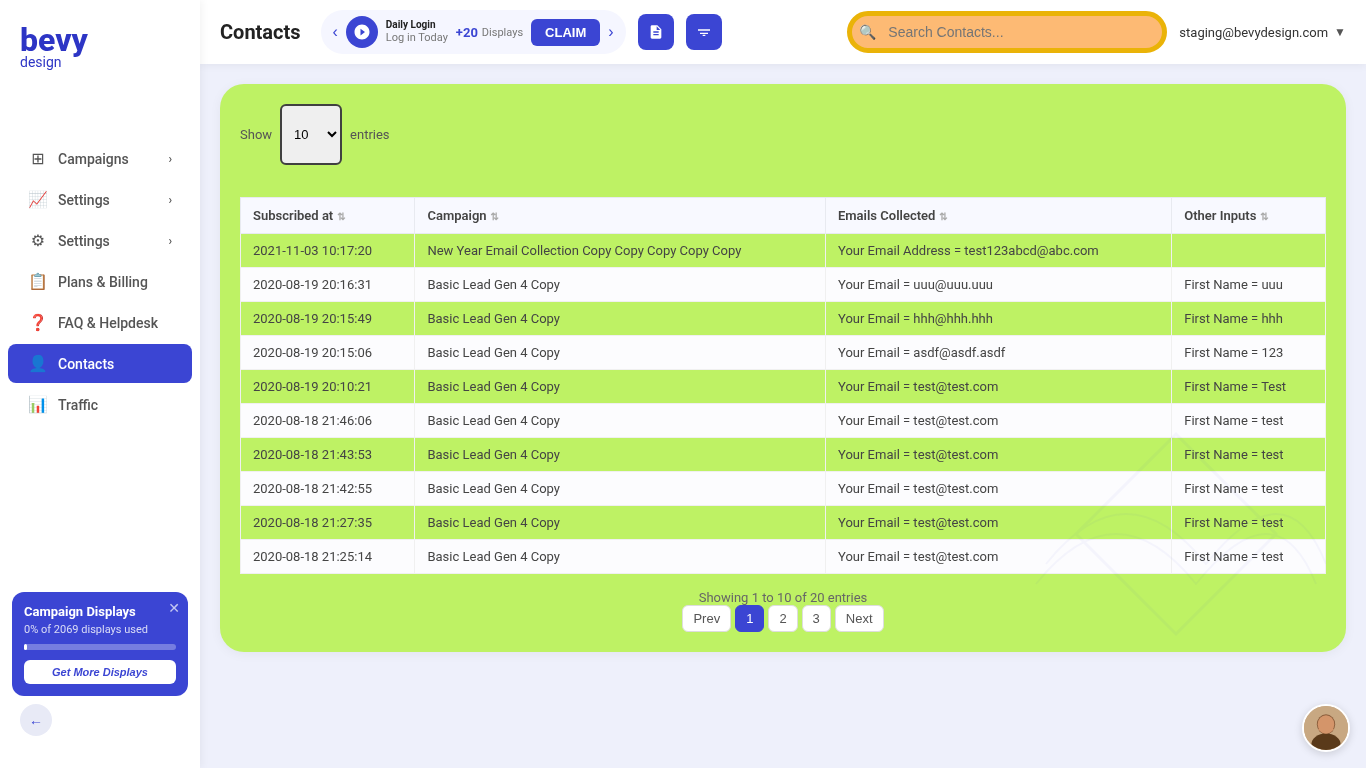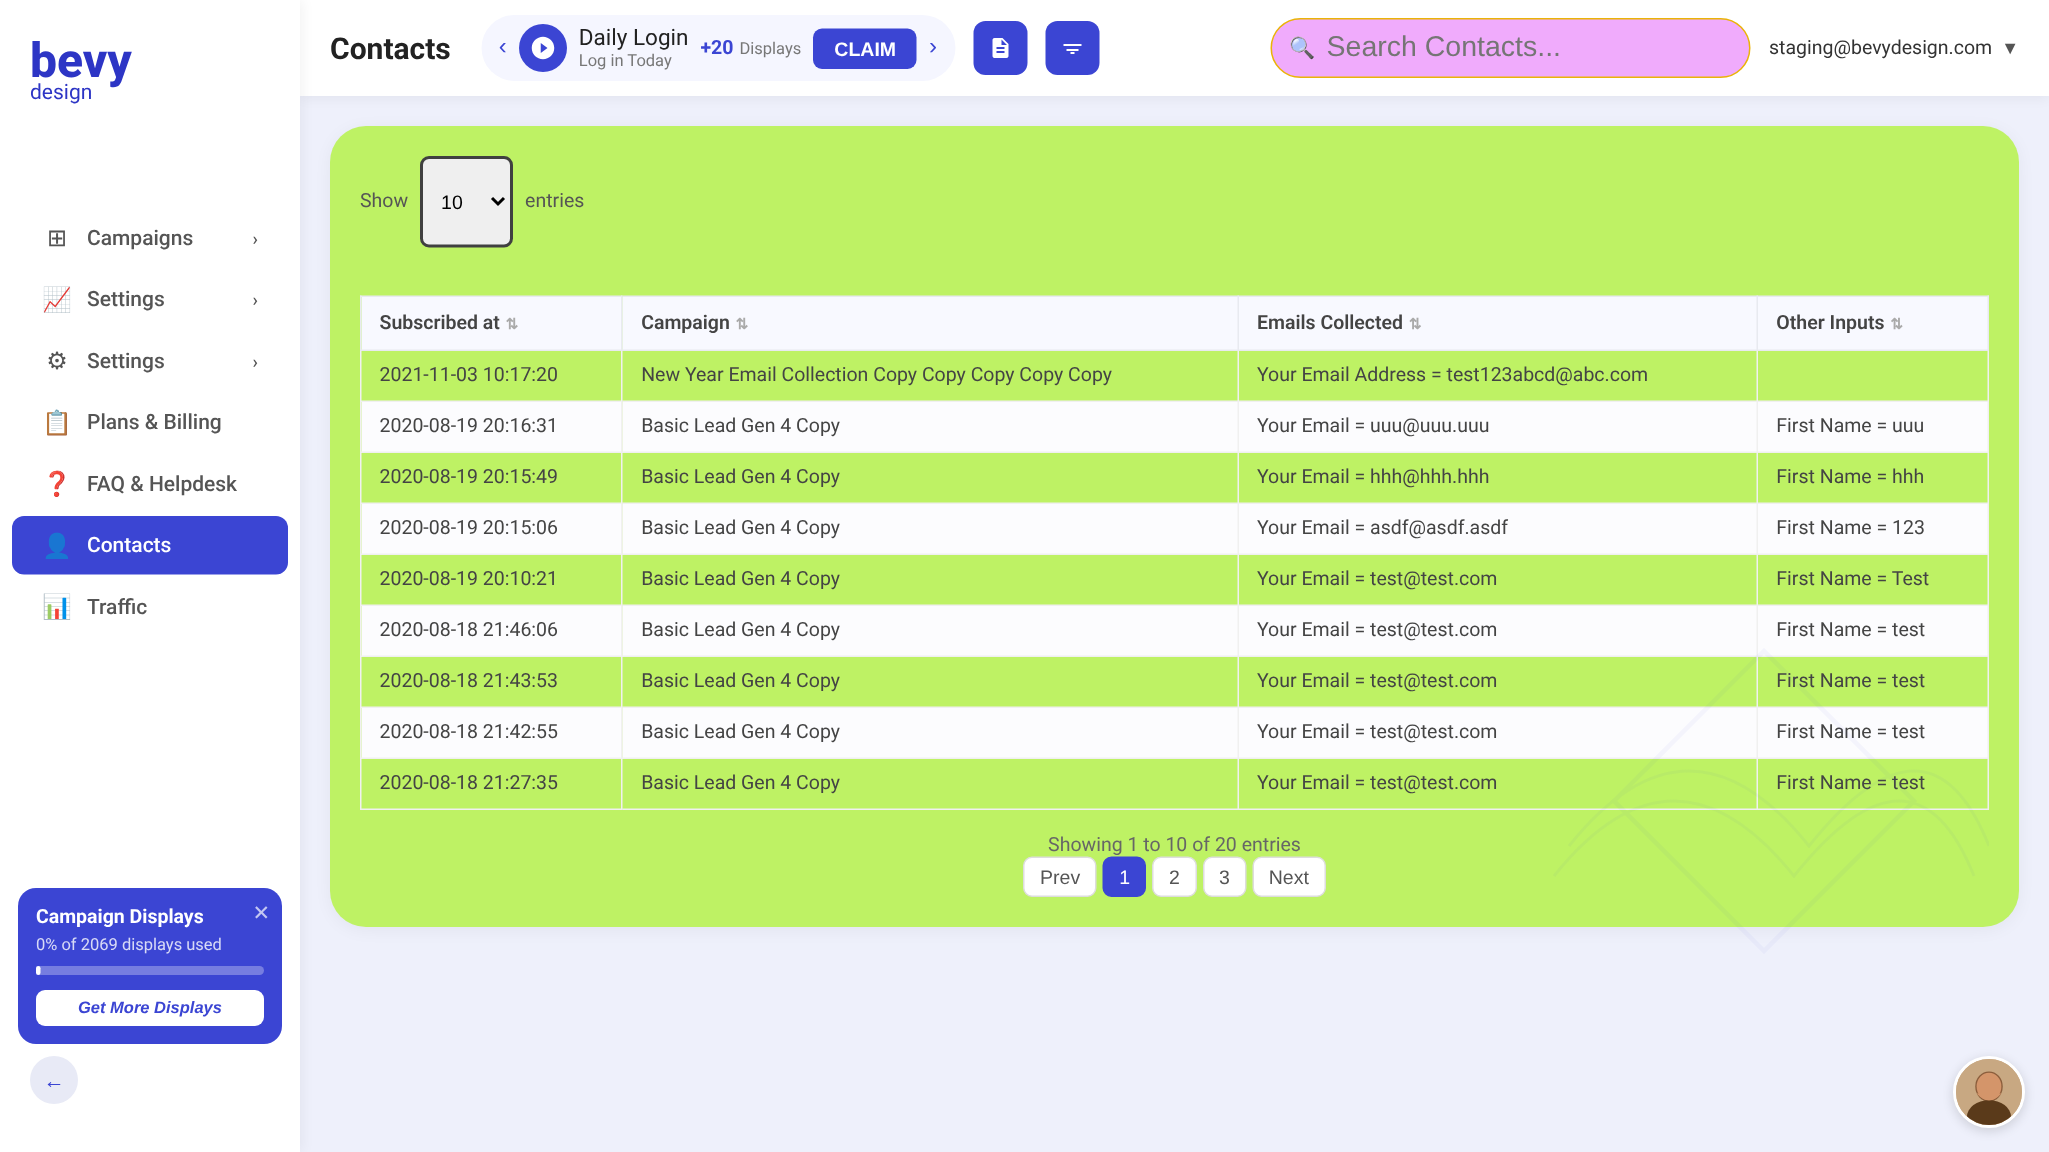--- a/index.html
+++ b/index.html
@@ -133,21 +133,21 @@
       border: none;
     }
     .daily-login-icon {
       width: 32px; height: 32px;
       background: #3b45d3;
       border-radius: 50%;
       display: flex; align-items: center; justify-content: center;
       color: #fff; font-size: 16px;
     }
     .daily-login-info { line-height: 1.2; }
-    .daily-login-title { font-size: 15px; font-weight: 400; color: #222; }
+    .daily-login-title { font-size: 10px; font-weight: 700; color: #222; }
     .daily-login-sub { font-size: 11px; color: #777; }
     .displays-badge {
       display: flex; align-items: center; gap: 4px;
     }
     .displays-count { font-size: 13px; font-weight: 700; color: #3b45d3; }
     .displays-label { font-size: 11px; color: #777; }
     .claim-btn {
       background: #3b45d3;
       color: #fff;
       border: none;
@@ -167,26 +167,26 @@
     }
     .search-box {
       flex: 1;
       max-width: 320px;
       margin-left: auto;
       position: relative;
     }
     .search-box input {
       width: 100%;
       padding: 8px 12px 8px 36px;
-      border: 1px solid #eab308;
+      border: 5px solid #eab308;
       border-radius: 24px;
-      font-size: 19px;
+      font-size: 14px;
       color: #333;
       outline: none;
-      background: #f0abfc;
+      background: #fdba74;
     }
     .search-box .search-icon-pos {
       position: absolute; left: 12px; top: 50%; transform: translateY(-50%);
       color: #999; font-size: 14px;
     }
     .user-menu {
       display: flex; align-items: center; gap: 6px;
       cursor: pointer;
       font-size: 13px;
       color: #333;
@@ -464,20 +464,26 @@
               <td>First Name = test</td>
             </tr>
             <tr>
               <td>2020-08-18 21:42:55</td>
               <td>Basic Lead Gen 4 Copy</td>
               <td>Your Email = test@test.com</td>
               <td>First Name = test</td>
             </tr>
             <tr>
               <td>2020-08-18 21:27:35</td>
+              <td>Basic Lead Gen 4 Copy</td>
+              <td>Your Email = test@test.com</td>
+              <td>First Name = test</td>
+            </tr>
+            <tr>
+              <td>2020-08-18 21:25:14</td>
               <td>Basic Lead Gen 4 Copy</td>
               <td>Your Email = test@test.com</td>
               <td>First Name = test</td>
             </tr>
           </tbody>
       </table>
 
       <div class="table-footer">
         <span>Showing 1 to 10 of 20 entries</span>
         <div class="pagination">

